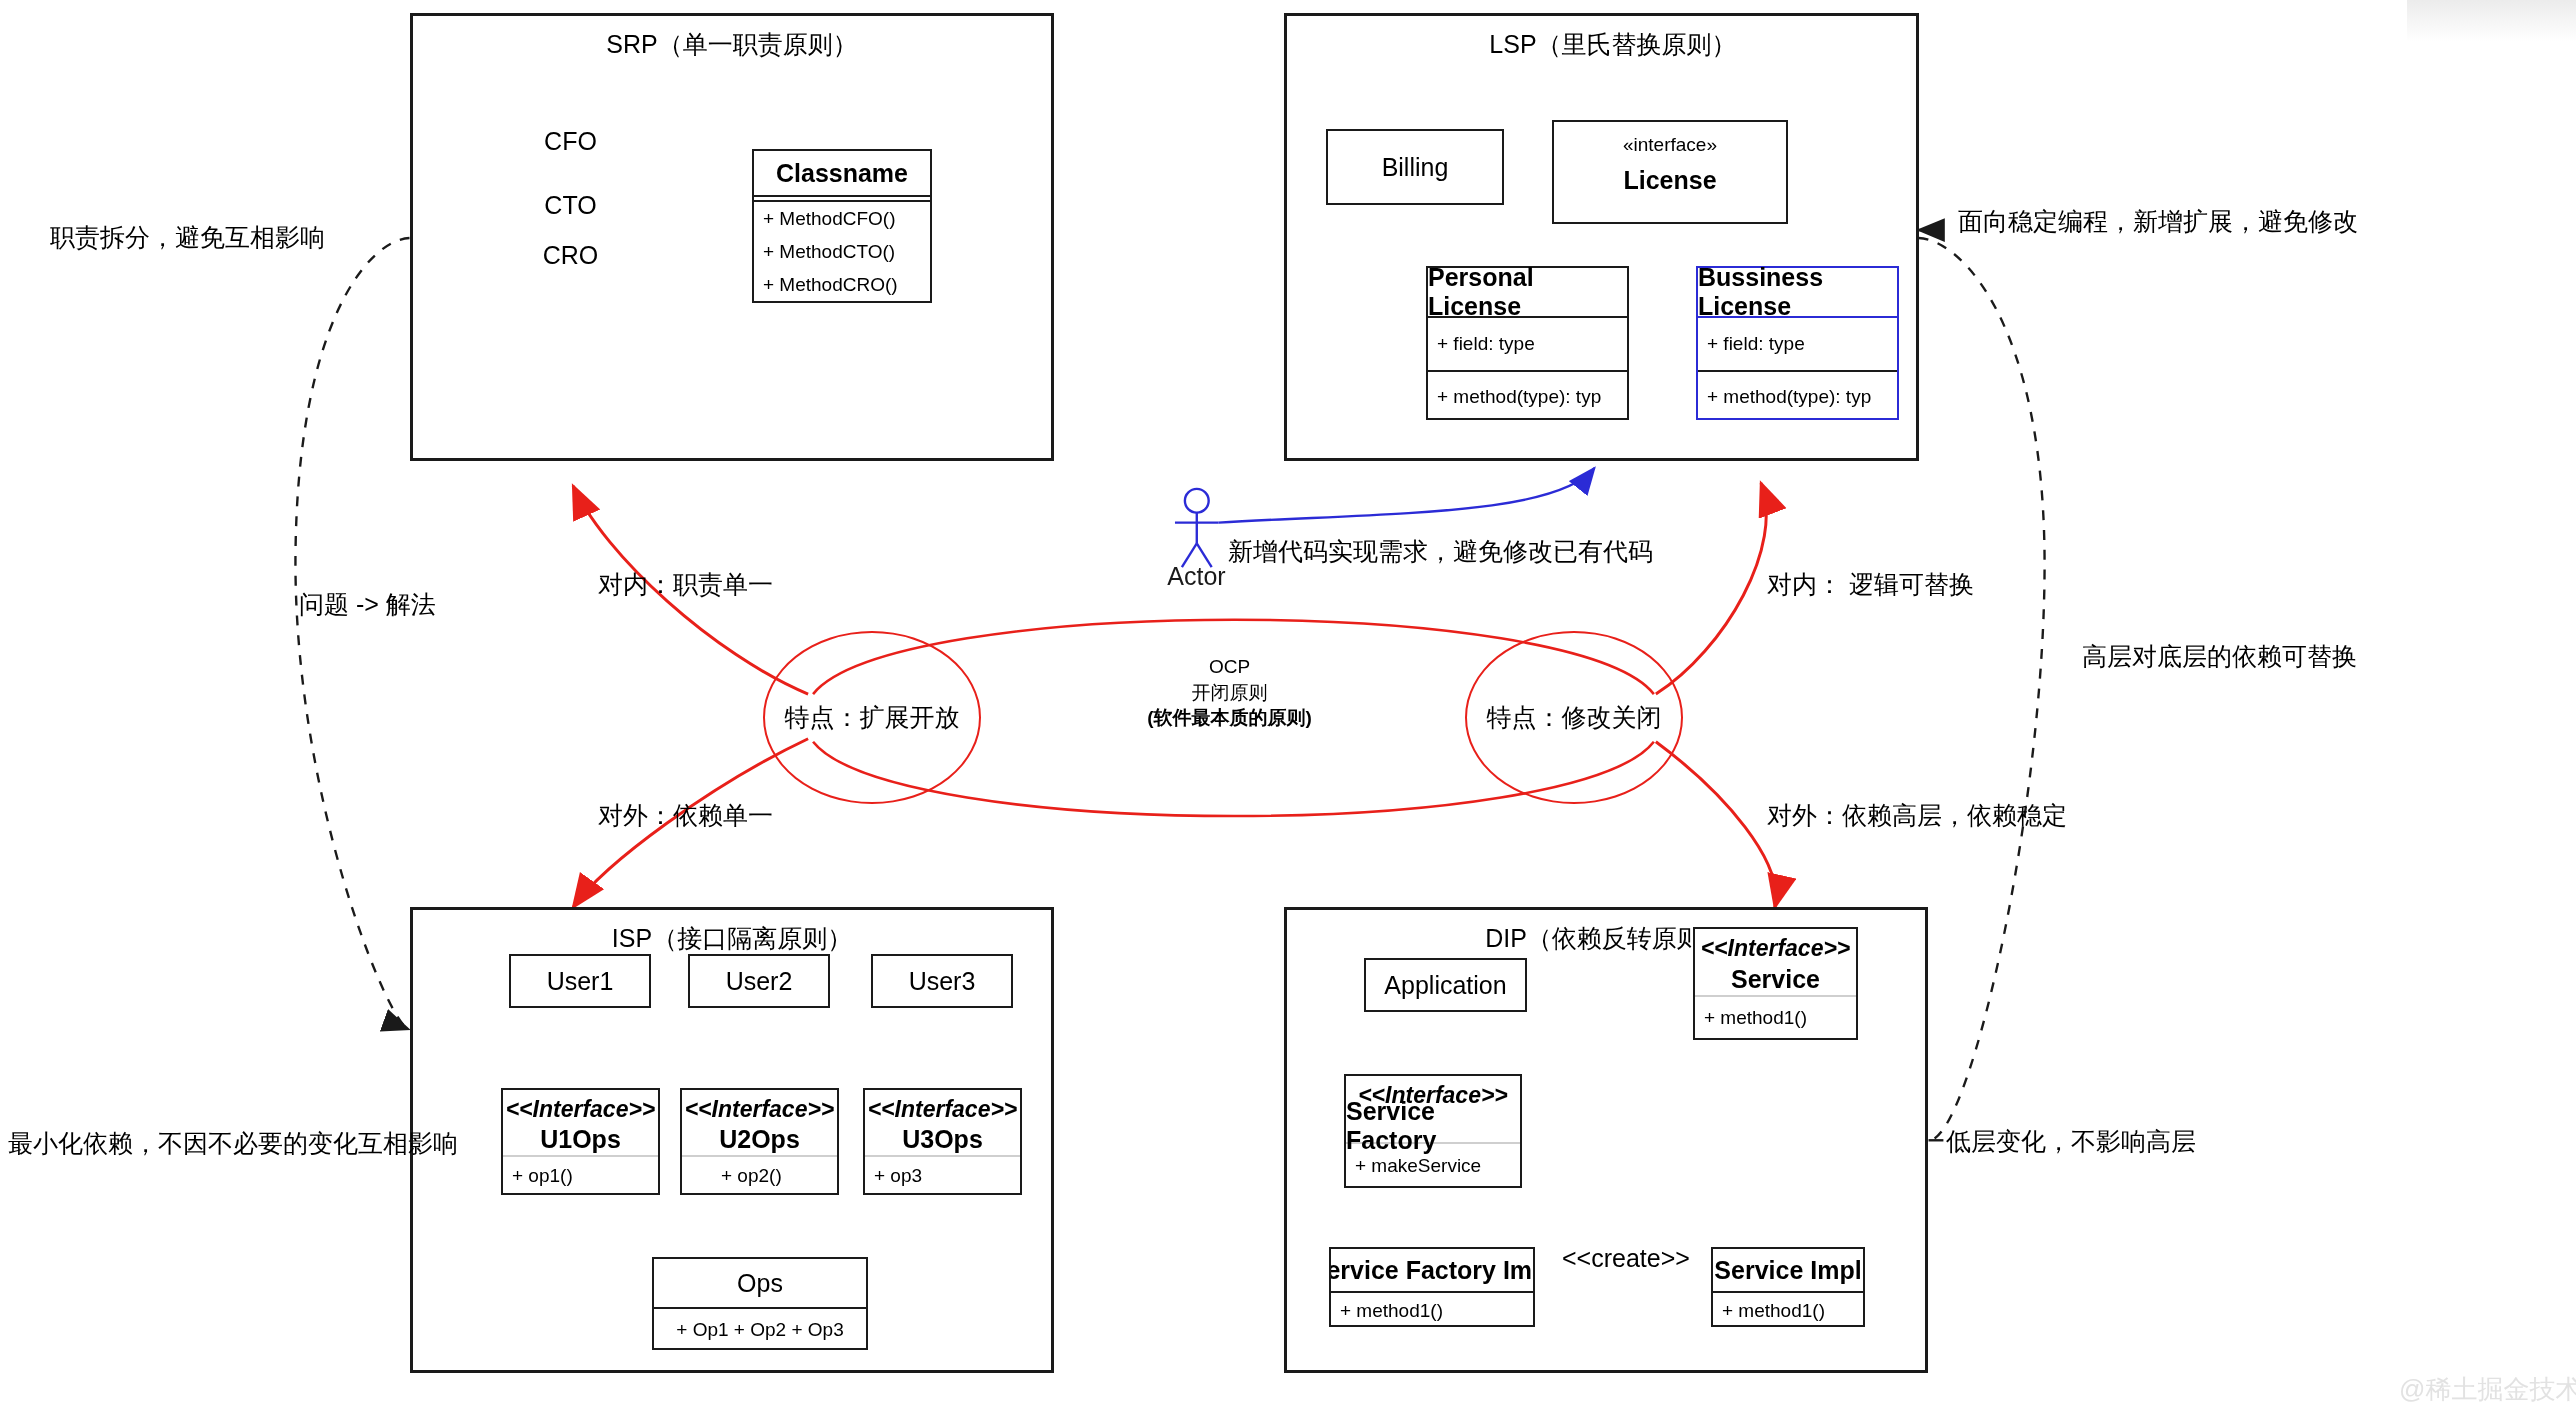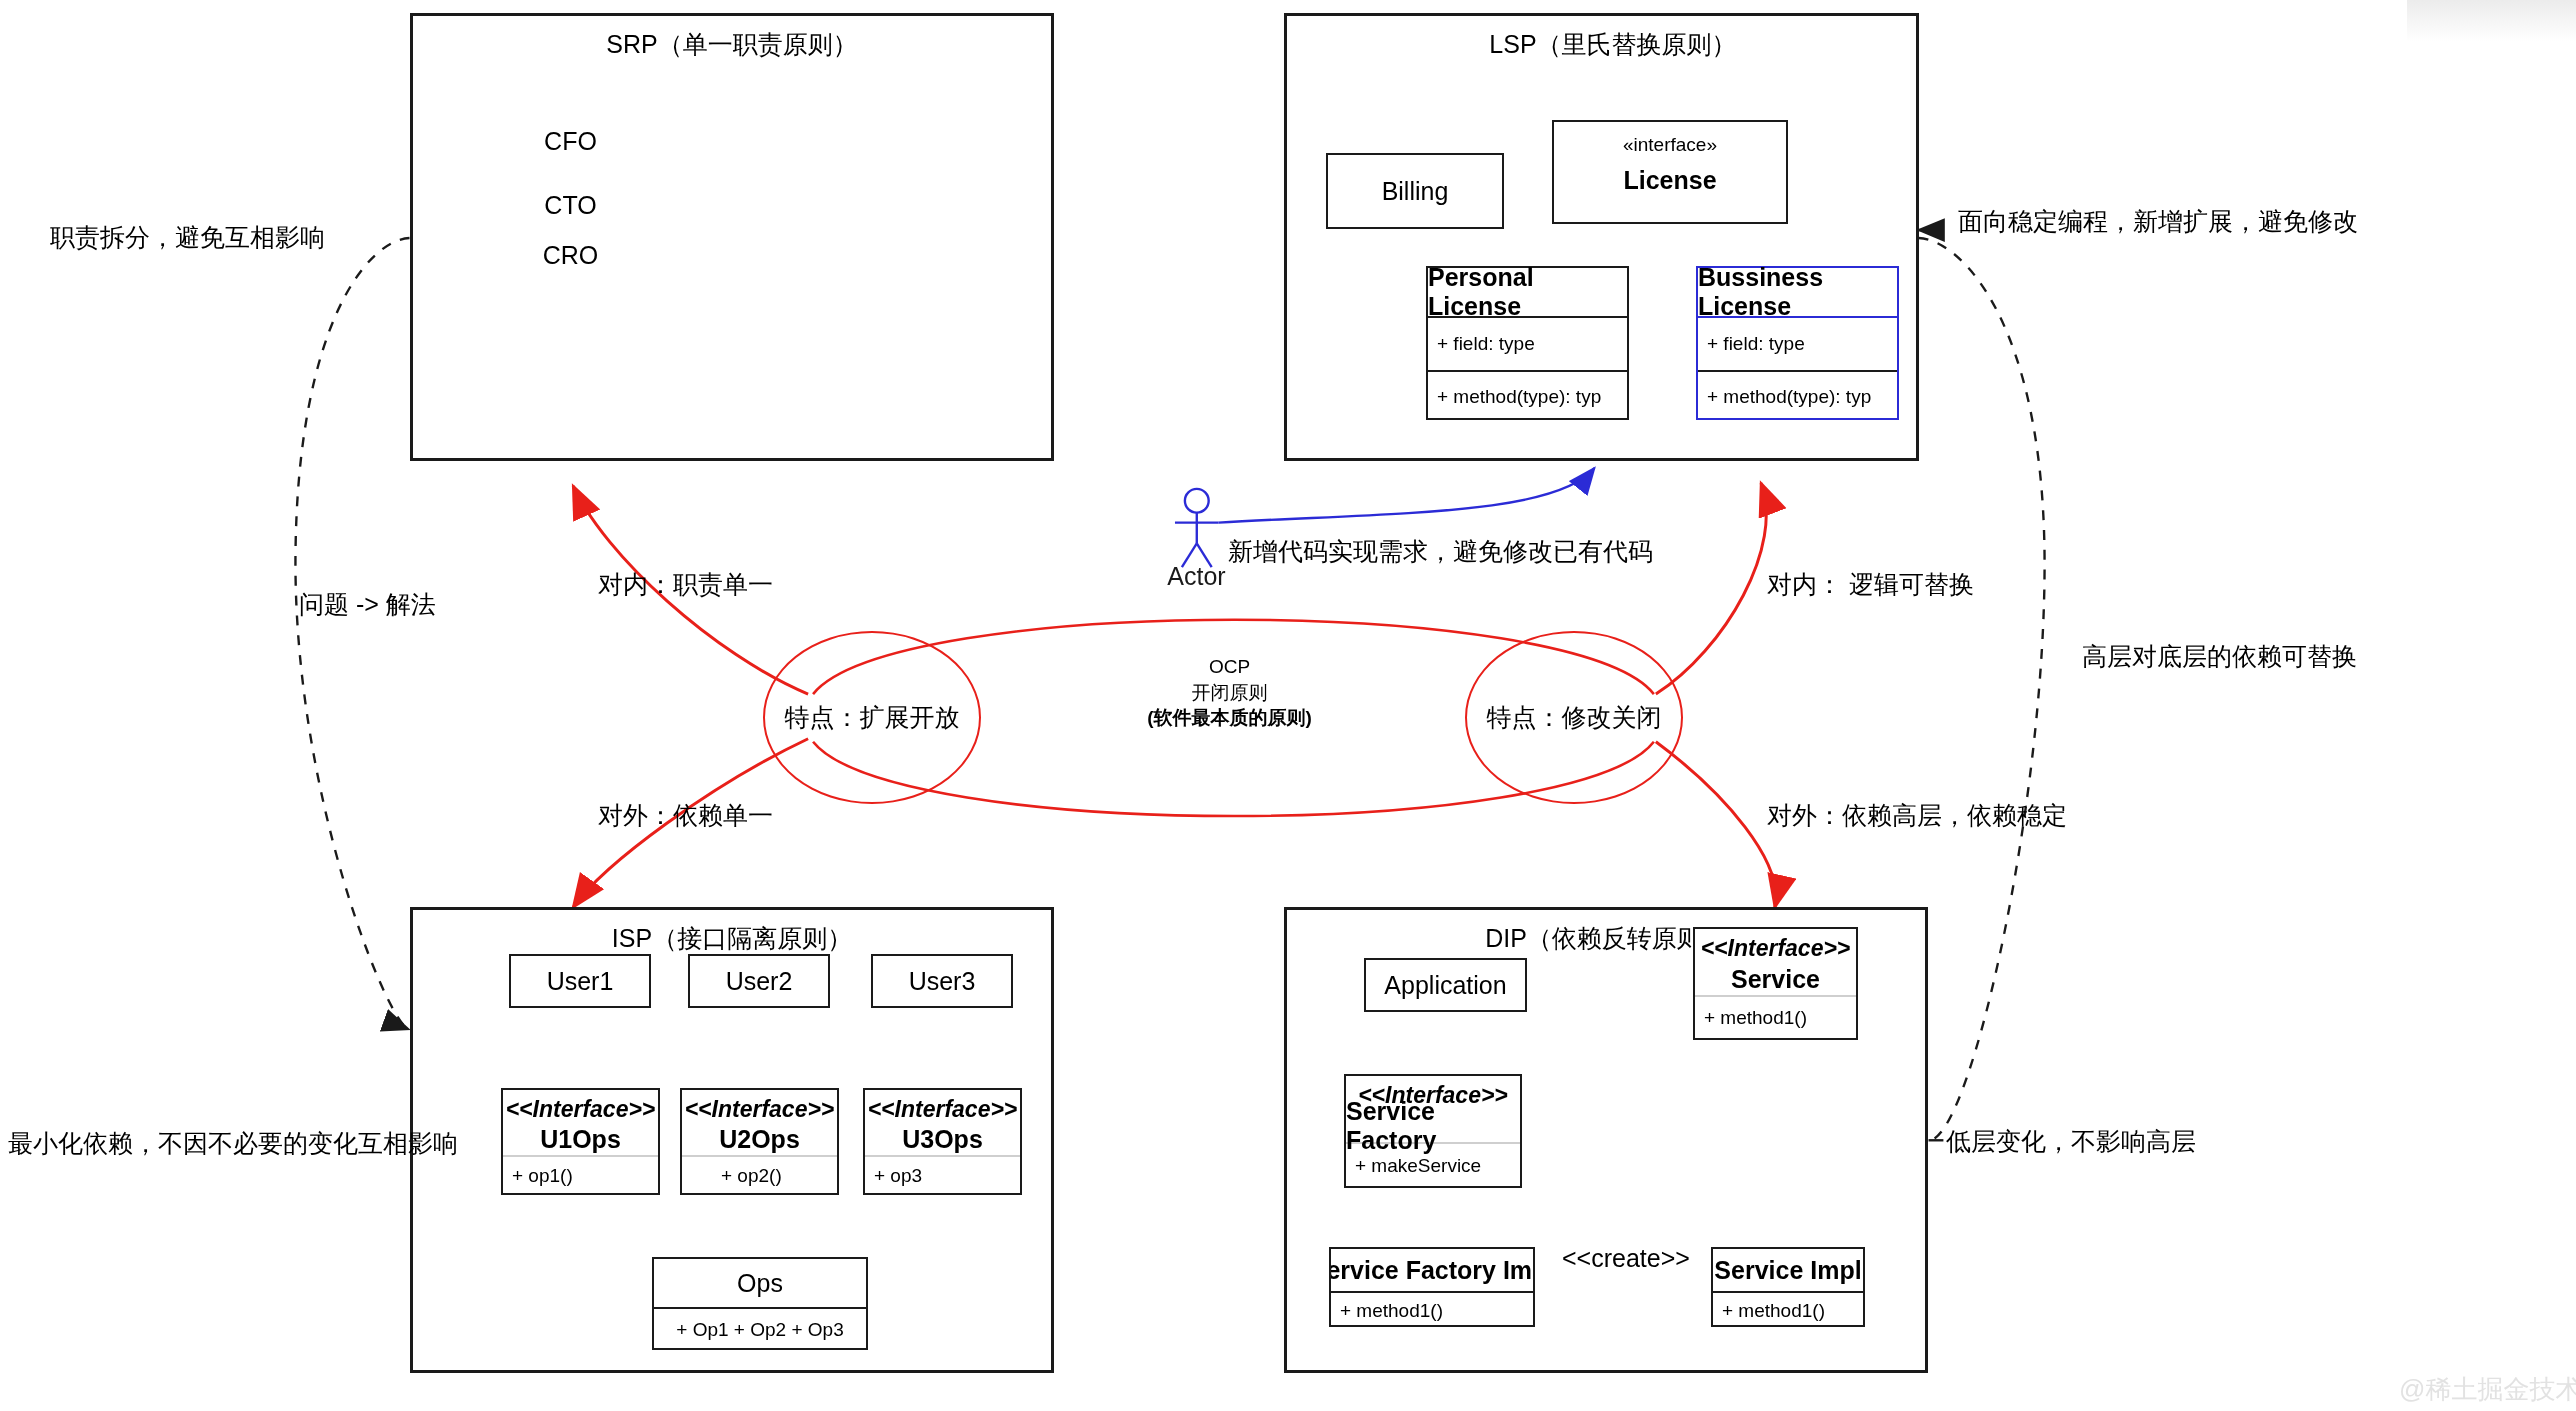--- a/index.html
+++ b/index.html
@@ -133,25 +133,33 @@
     <path d="M1960,1150 L1945,1150" stroke="#1a1a1a" stroke-width="2.4" fill="none"></path>
   </svg>
 
   <div class="panel" style="left:410px;top:13px;width:644px;height:448px;">
     <div class="panel-title" style="top:12px;">SRP（单一职责原则）</div>
   </div>
   <div class="free c" style="left:531px;top:127px;width:79px;">CFO</div>
   <div class="free c" style="left:531px;top:191px;width:79px;">CTO</div>
   <div class="free c" style="left:531px;top:241px;width:79px;">CRO</div>
 
+  <div class="node" style="left:752px;top:149px;width:180px;height:154px;">
+    <div class="sec center ttl bold" style="height:44px;">Classname</div>
+    <div class="divider" style="margin:0 0 3px 0;"></div>
+    <div class="divider"></div>
+    <div class="sec left small" style="height:33px;">+ MethodCFO()</div>
+    <div class="sec left small" style="height:33px;">+ MethodCTO()</div>
+    <div class="sec left small" style="height:33px;">+ MethodCRO()</div>
+  </div>
 
   <div class="panel" style="left:1284px;top:13px;width:635px;height:448px;">
     <div class="panel-title" style="top:12px;padding-left:23px;">LSP（里氏替换原则）</div>
   </div>
-  <div class="node" style="left:1326px;top:129px;width:178px;height:76px;margin-top:24px;">
+  <div class="node" style="left:1326px;top:129px;width:178px;height:76px;">
     <div class="sec center ttl" style="height:100%;">Billing</div>
   </div>
   <div class="node" style="left:1552px;top:120px;width:236px;height:104px;">
     <div class="sec center small" style="height:40px;padding-top:6px;">«interface»</div>
     <div class="sec center ttl bold" style="height:36px;">License</div>
   </div>
 
   <div class="node" style="left:1426px;top:266px;width:203px;height:154px;">
     <div class="sec center ttl bold" style="height:48px;">Personal License</div>
     <div class="divider"></div>

